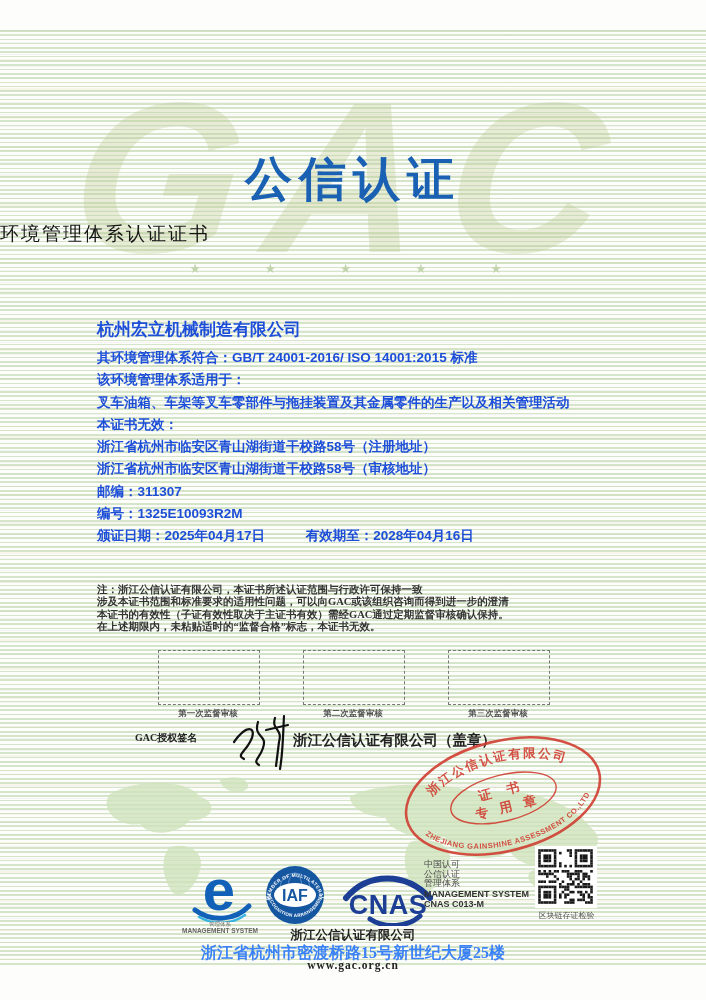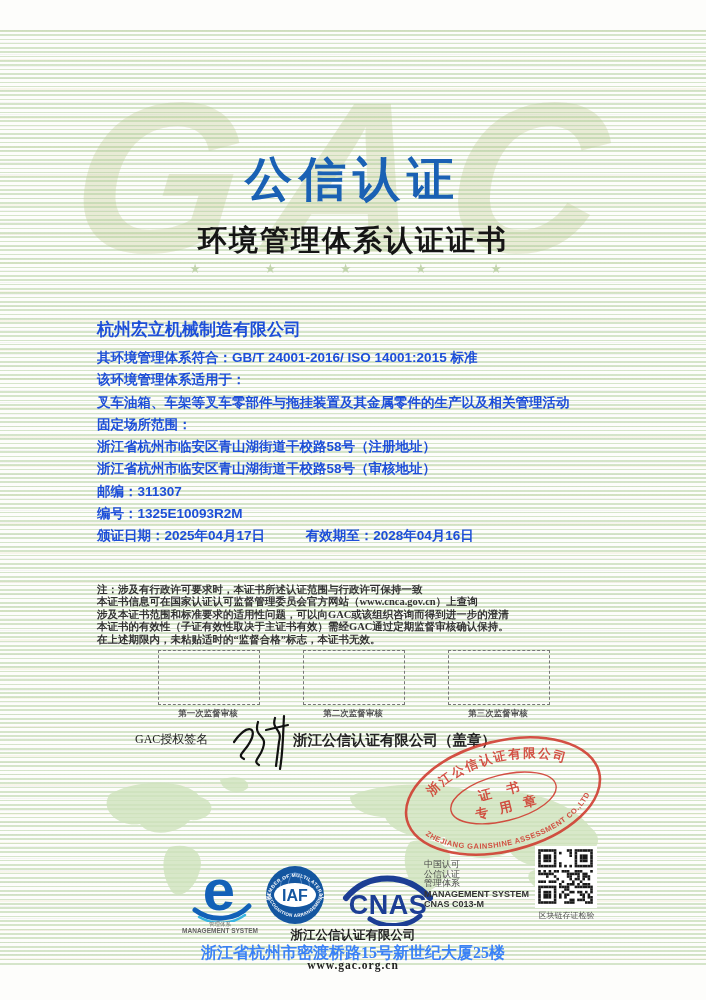--- a/index.html
+++ b/index.html
@@ -12,42 +12,42 @@
       repeating-linear-gradient(to bottom, rgba(225,214,170,0.20) 0 2px, rgba(255,255,255,0) 2px 29px),
       repeating-linear-gradient(to bottom, rgba(190,190,190,0.15) 0 1.4px, rgba(255,255,255,0) 1.4px 12px);}
   
   .wm{position:absolute;top:70px;left:0;width:100%;text-align:center;
       font-size:215px;line-height:215px;font-weight:bold;font-style:italic;
       letter-spacing:26px;color:rgba(224,228,202,0.75);transform:skewX(-6deg);user-select:none;}
   .map{position:absolute;left:50px;top:772px;}
   
   .title{position:absolute;top:148px;left:0;width:100%;text-align:center;
          font-size:47px;font-weight:bold;color:#1a61b4;letter-spacing:7px;}
-  .subtitle{position:absolute;top:221px;left:0;width:100%;text-align:center;
-            font-size:29px;font-weight:bold;color:#151515;letter-spacing:2px;}
+  .subtitle{position:absolute;top:221px;left:0;width:100%;text-align:left;
+            font-size:19px;font-weight:normal;color:#151515;letter-spacing:2px;}
   .stars{position:absolute;top:261px;left:0;width:100%;text-align:center;
          font-size:13px;color:#c3d5ae;letter-spacing:30px;padding-left:15px;box-sizing:border-box;}
   .certify{position:absolute;top:283px;left:0;width:100%;text-align:center;
            font-size:17px;font-weight:bold;color:#222;letter-spacing:12px;}
   
   .bodyblock{position:absolute;left:97px;top:320px;width:548px;color:#1d4ed8;}
   .company{font-size:17px;line-height:20px;font-weight:bold;margin-bottom:11px;}
   .bline{font-size:13.5px;line-height:14px;font-weight:bold;margin-bottom:8.3px;white-space:nowrap;}
   .datecol1{display:inline-block;width:205px;}
   
   .notes{position:absolute;left:97px;top:584px;width:530px;
          font-family:"Liberation Serif",serif;font-weight:bold;
          font-size:10.5px;line-height:12.4px;color:#333;}
   
   .sbox{position:absolute;top:650px;width:100px;height:53px;border:1px dashed #777;}
   .slabel{position:absolute;top:708px;width:100px;text-align:center;
           font-family:"Liberation Serif",serif;font-weight:bold;font-size:8.5px;color:#555;}
   
   .siglabel{position:absolute;left:135px;top:731px;font-family:"Liberation Serif",serif;
-            font-weight:normal;font-size:12px;color:#222;}
+            font-weight:bold;font-size:10px;color:#222;}
   .sig{position:absolute;left:222px;top:708px;}
   .sealnote{position:absolute;left:293px;top:731px;font-family:Liberation Sans, sans-serif;
             font-weight:bold;font-size:14.5px;color:#222;}
   .stamp{position:absolute;left:400px;top:736px;transform:rotate(-14deg);opacity:.88;}
   
   .gaclogo{position:absolute;left:185px;top:864px;}
   .gaccap{position:absolute;left:168px;top:921px;width:104px;text-align:center;color:#666;}
   .gaccap .cn{font-size:5.5px;line-height:6px;}
   .gaccap .en{font-size:6.5px;line-height:8px;font-weight:bold;}
   .iaflogo{position:absolute;left:257px;top:864px;}
@@ -86,34 +86,33 @@
 
   <div class="title">公信认证</div>
   <div class="subtitle">环境管理体系认证证书</div>
   <div class="stars">★ ★ ★ ★ ★</div>
 
   <div class="bodyblock">
     <div class="company">杭州宏立机械制造有限公司</div>
     <div class="bline">其环境管理体系符合：GB/T 24001-2016/ ISO 14001:2015 标准</div>
     <div class="bline">该环境管理体系适用于：</div>
     <div class="bline">叉车油箱、车架等叉车零部件与拖挂装置及其金属零件的生产以及相关管理活动</div>
-    <div class="bline">固定场所范围：</div>
+    <div class="bline">本证书无效：</div>
     <div class="bline">浙江省杭州市临安区青山湖街道干校路58号（注册地址）</div>
     <div class="bline">浙江省杭州市临安区青山湖街道干校路58号（审核地址）</div>
     <div class="bline">邮编：311307</div>
     <div class="bline">编号：1325E10093R2M</div>
     <div class="bline">
       <span class="datecol1">颁证日期：2025年04月17日</span>
       <span>有效期至：2028年04月16日</span>
     </div>
   </div>
 
   <div class="notes">
-    <div>注：涉及有行政许可要求时，本证书所述认证范围与行政许可保持一致</div>
-    <div>本证书信息可在国家认证认可监督管理委员会官方网站（www.cnca.gov.cn）上查询</div>
+    <div>注：浙江公信认证有限公司，本证书所述认证范围与行政许可保持一致</div>
     <div>涉及本证书范围和标准要求的适用性问题，可以向GAC或该组织咨询而得到进一步的澄清</div>
     <div>本证书的有效性（子证有效性取决于主证书有效）需经GAC通过定期监督审核确认保持。</div>
     <div>在上述期限内，未粘贴适时的“监督合格”标志，本证书无效。</div>
   </div>
 
   <div class="sbox" style="left:158px;"></div>
   <div class="sbox" style="left:303px;"></div>
   <div class="sbox" style="left:448px;"></div>
   <div class="slabel" style="left:158px;">第一次监督审核</div>
   <div class="slabel" style="left:303px;">第二次监督审核</div>

